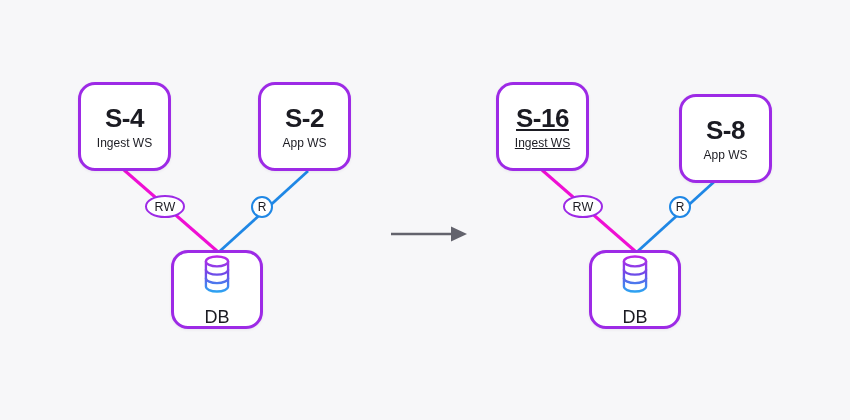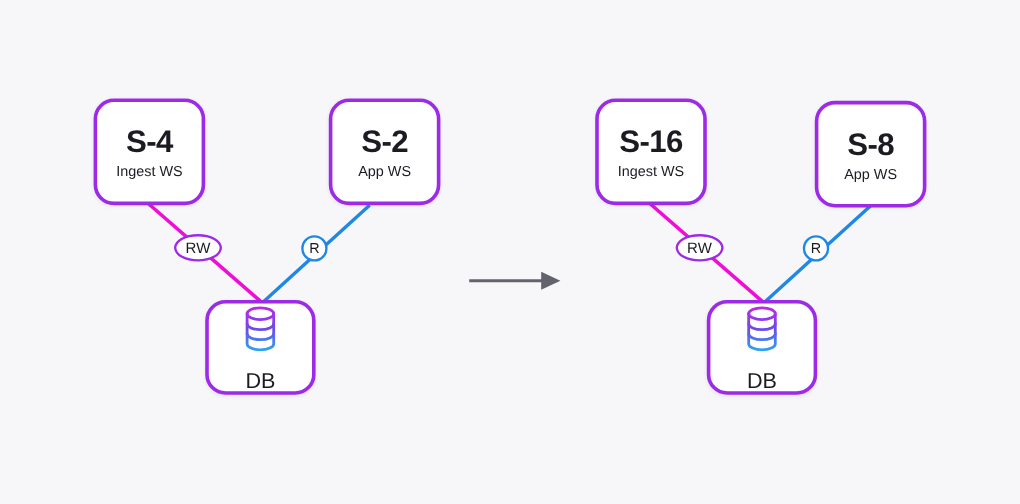--- a/index.html
+++ b/index.html
@@ -69,21 +69,21 @@
       <line class="arrow-line" x1="391" y1="234" x2="455" y2="234"></line>
       <polygon class="arrow-head" points="467,234 451,226.5 451,241.5"></polygon>
     </g>
   </svg>
 
   <div class="node sbox" style="left:78px;top:82px;">
     <div class="node-title">S-4</div>
     <div class="node-subtitle">Ingest WS</div>
   </div>
 
-  <div class="node sbox" style="left:274px;top:82px;">
+  <div class="node sbox" style="left:258px;top:82px;">
     <div class="node-title">S-2</div>
     <div class="node-subtitle">App WS</div>
   </div>
 
   <div class="node dbbox" style="left:171px;top:250px;">
     <svg class="db-icon" width="28" height="38" viewBox="0 0 24 32" fill="none">
       <defs>
         <linearGradient id="dbgrad1" x1="0" y1="0" x2="0" y2="32" gradientUnits="userSpaceOnUse">
           <stop offset="0" stop-color="#c026e8"></stop>
           <stop offset="0.5" stop-color="#6e4ae8"></stop>
@@ -94,26 +94,26 @@
       <path d="M2.5 5.2 V26.8 A9.5 4.2 0 0 0 21.5 26.8 V5.2" stroke="url(#dbgrad1)" stroke-width="2" stroke-linecap="round"></path>
       <path d="M2.5 12.4 A9.5 4.2 0 0 0 21.5 12.4" stroke="url(#dbgrad1)" stroke-width="2" stroke-linecap="round"></path>
       <path d="M2.5 19.6 A9.5 4.2 0 0 0 21.5 19.6" stroke="url(#dbgrad1)" stroke-width="2" stroke-linecap="round"></path>
     </svg>
     <div class="db-label">DB</div>
   </div>
 
   <div class="edge-label rw" style="left:145px;top:195px;">RW</div>
   <div class="edge-label r" style="left:251px;top:196px;">R</div>
 
-  <div class="node sbox" style="left:496px;top:82px;">
+  <div class="node sbox" style="left:496px;top:82px;text-decoration:underline;">
     <div class="node-title">S-16</div>
     <div class="node-subtitle">Ingest WS</div>
   </div>
 
-  <div class="node sbox" style="left:679px;top:84px;justify-content:center;">
+  <div class="node sbox" style="left:679px;top:94px;justify-content:center;">
     <div class="node-title">S-8</div>
     <div class="node-subtitle">App WS</div>
   </div>
 
   <div class="node dbbox" style="left:589px;top:250px;">
     <svg class="db-icon" width="28" height="38" viewBox="0 0 24 32" fill="none">
       <defs>
         <linearGradient id="dbgrad2" x1="0" y1="0" x2="0" y2="32" gradientUnits="userSpaceOnUse">
           <stop offset="0" stop-color="#c026e8"></stop>
           <stop offset="0.5" stop-color="#6e4ae8"></stop>

